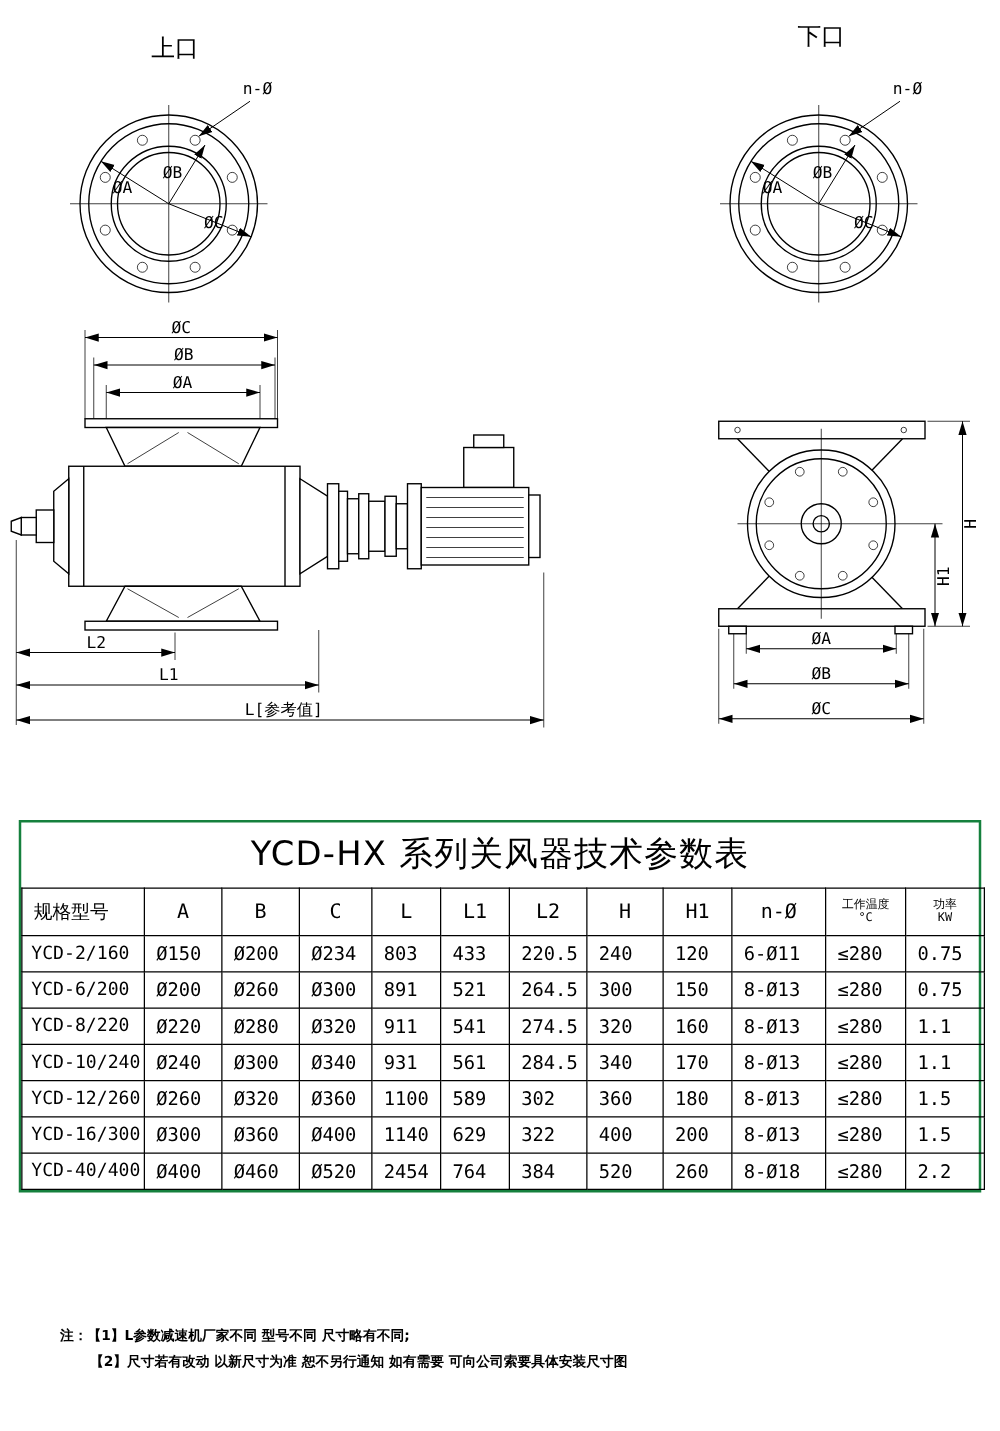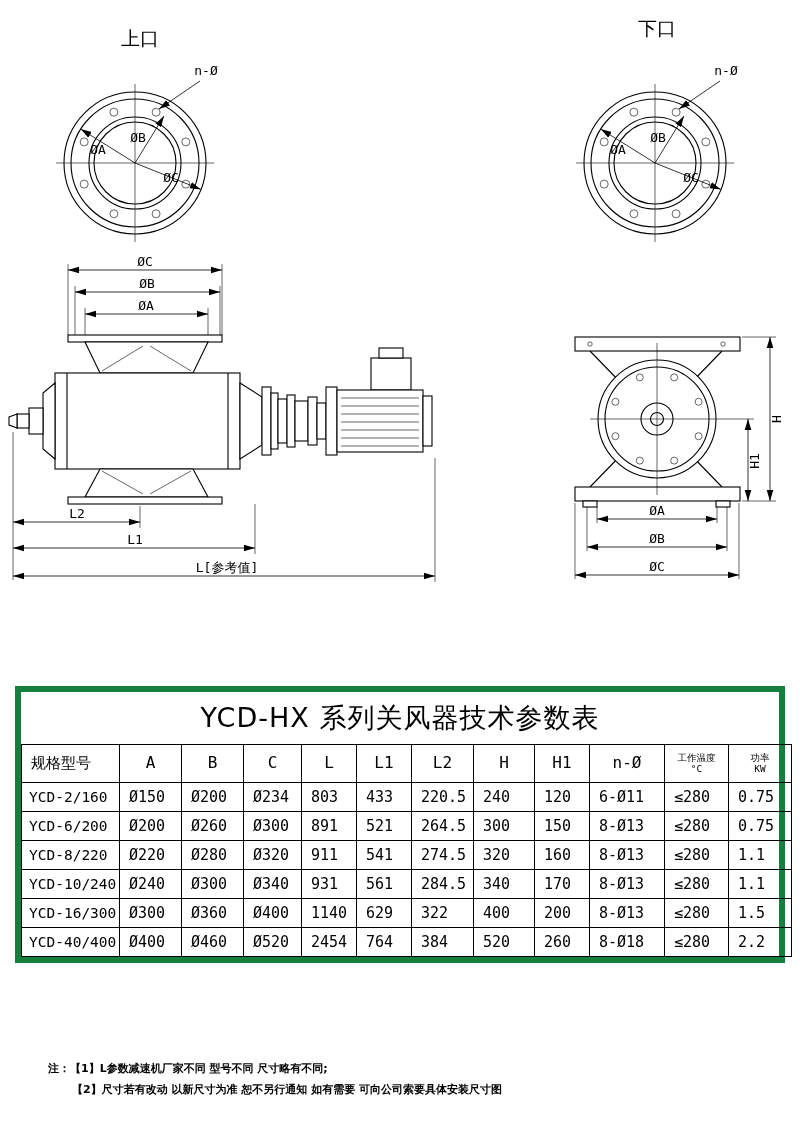--- a/index.html
+++ b/index.html
@@ -6,21 +6,21 @@
   html,body { background:#fff; }
   body { font-family:"DejaVu Sans", sans-serif; color:#000; }
   .page { position:relative; width:800px; height:1145px; background:#fff; overflow:hidden; }
   .abs { position:absolute; }
   .drawing-title { position:absolute; font-size:19px; width:60px; text-align:center; }
   .ln   { stroke:#000; stroke-width:1.1; fill:none; }
   .lnf  { stroke:#000; stroke-width:1.1; fill:#fff; }
   .thin { stroke:#000; stroke-width:0.6; fill:none; }
   .dim  { stroke:#000; stroke-width:0.8; fill:none; }
   .dlabel { font-family:"DejaVu Sans Mono", monospace; font-size:13px; fill:#000; }
-  .table-wrap { position:absolute; left:15px; top:686px; width:770px; border:6px solid #15803d; background:#fff; }
+  .table-wrap { position:absolute; left:15px; top:656px; width:770px; border:2px solid #15803d; background:#fff; }
   .table-title { height:52px; line-height:52px; text-align:center; font-size:27px; letter-spacing:1px; }
   table { border-collapse:collapse; width:100%; table-layout:fixed; }
   th,td { border:1px solid #000; overflow:hidden; }
   thead th { height:38px; font-weight:normal; font-size:16px; font-family:"DejaVu Sans Mono", monospace;
              text-align:center; white-space:pre-line; line-height:1.15; vertical-align:middle; }
   thead th.first { text-align:left; padding-left:9px; font-size:15px; font-family:"DejaVu Sans", sans-serif; }
   thead th.small { font-size:9.5px;margin-top:36px; }
   td { height:29px; font-size:15px; font-family:"DejaVu Sans Mono", monospace; text-align:left;
        padding-left:9px; white-space:nowrap; }
   td.first { font-size:14.5px; padding-left:7px; }
@@ -296,20 +296,34 @@
             <td>931</td>
             <td>561</td>
             <td>284.5</td>
             <td>340</td>
             <td>170</td>
             <td>8-Ø13</td>
             <td>≤280</td>
             <td>1.1</td>
           </tr>
           <tr>
+            <td class="first">YCD-12/260</td>
+            <td>Ø260</td>
+            <td>Ø320</td>
+            <td>Ø360</td>
+            <td>1100</td>
+            <td>589</td>
+            <td>302</td>
+            <td>360</td>
+            <td>180</td>
+            <td>8-Ø13</td>
+            <td>≤280</td>
+            <td>1.5</td>
+          </tr>
+          <tr>
             <td class="first">YCD-16/300</td>
             <td>Ø300</td>
             <td>Ø360</td>
             <td>Ø400</td>
             <td>1140</td>
             <td>629</td>
             <td>322</td>
             <td>400</td>
             <td>200</td>
             <td>8-Ø13</td>

